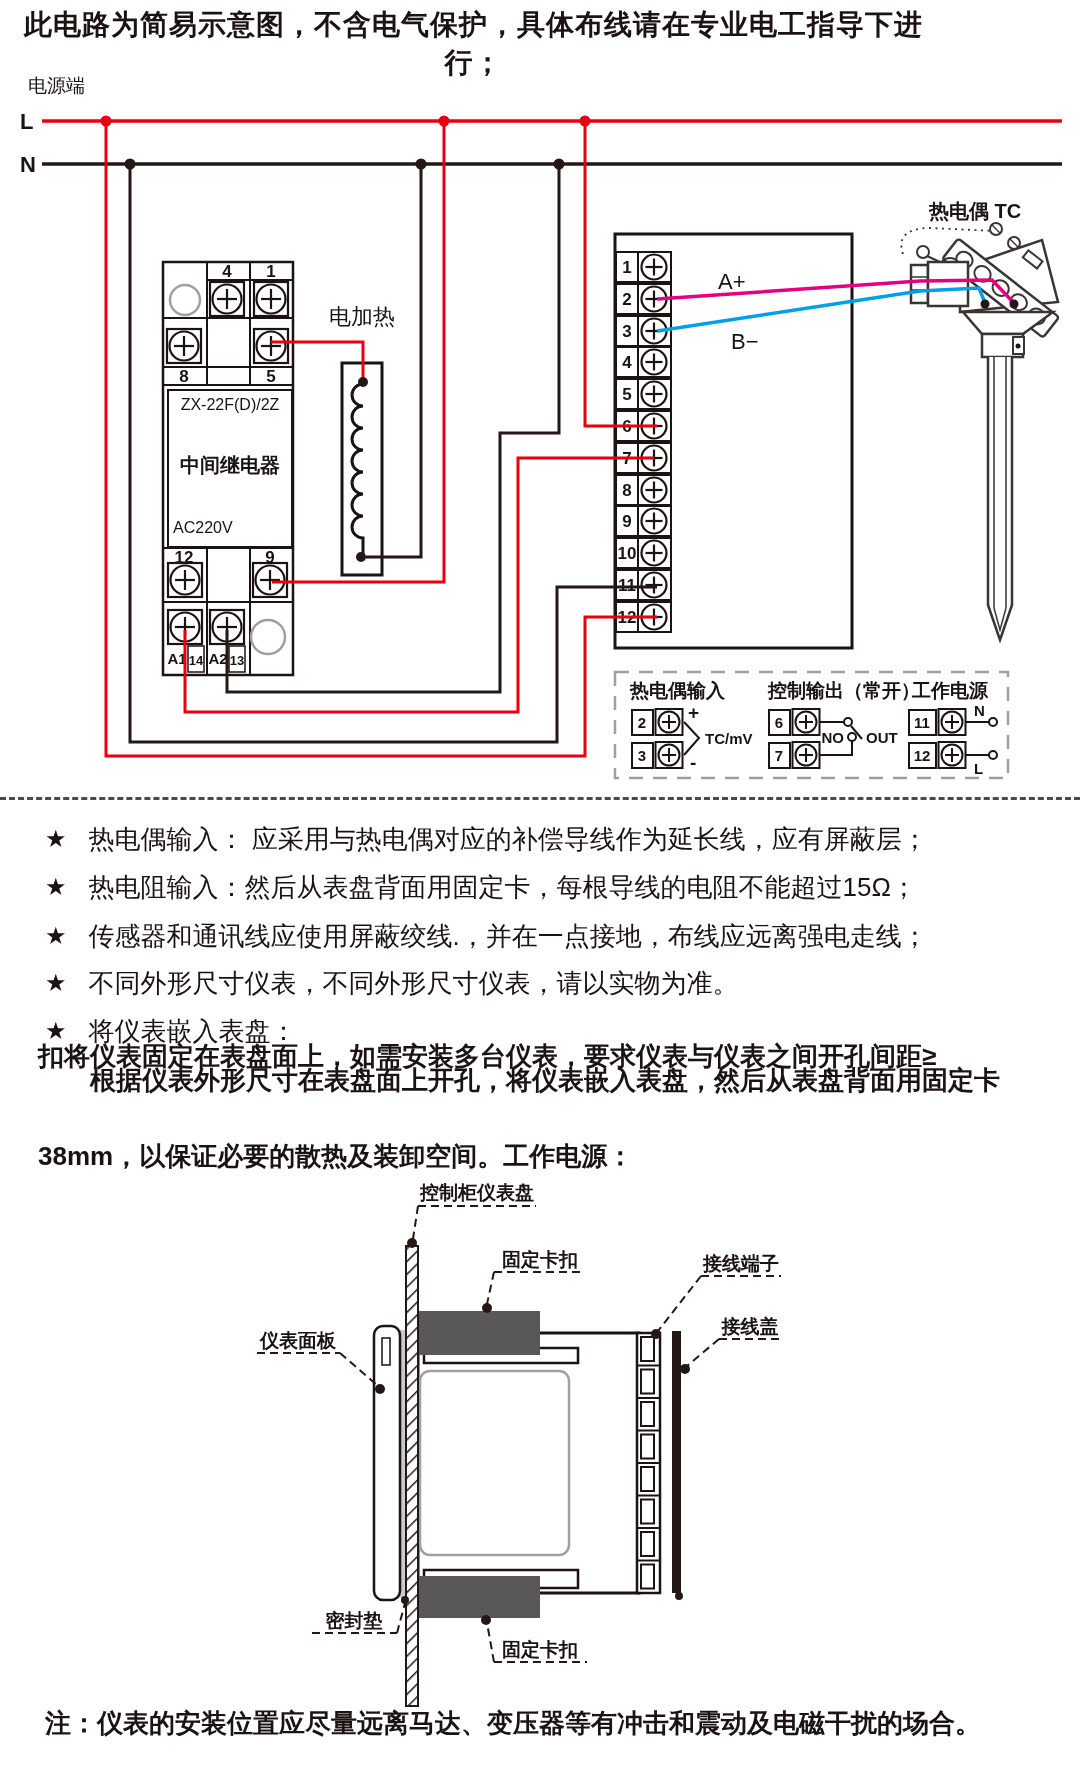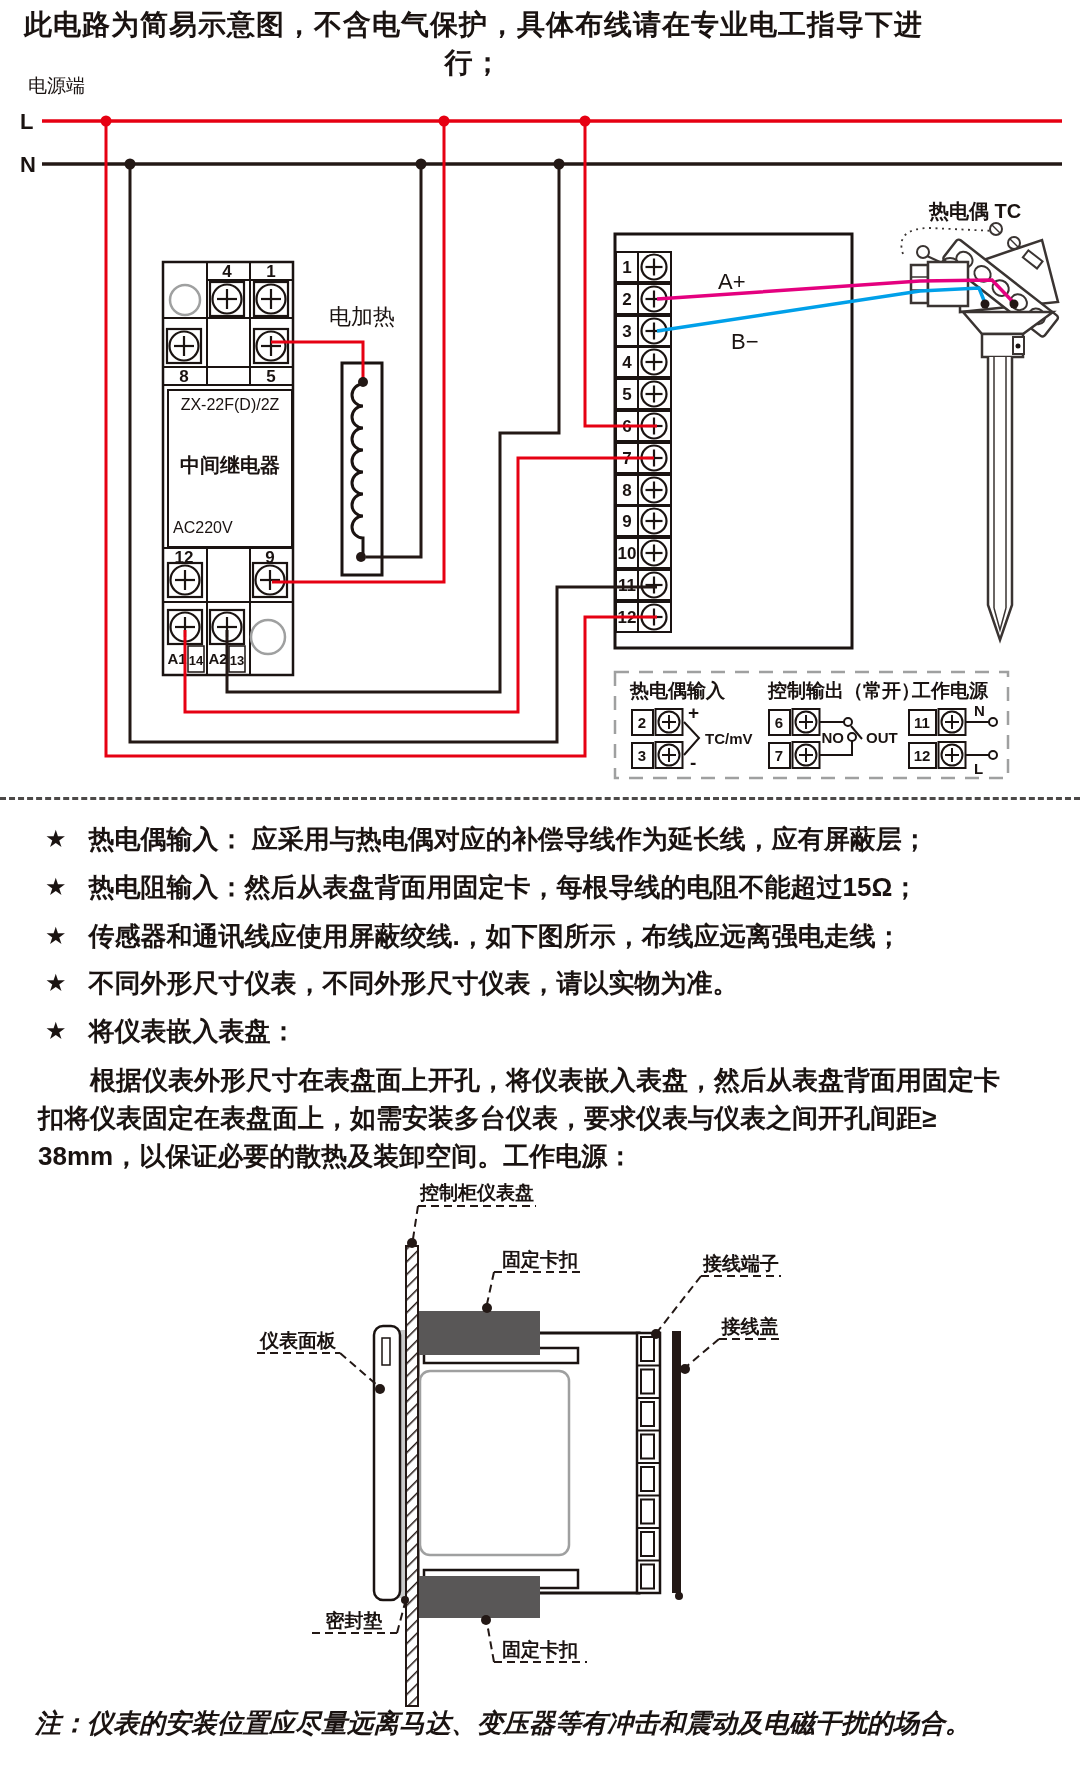--- a/index.html
+++ b/index.html
@@ -4,25 +4,25 @@
 <style>
   html,body{margin:0;padding:0;}
   body{
     width:1080px;height:1789px;position:relative;background:#fff;overflow:hidden;
     font-family:"Liberation Sans","DejaVu Sans",sans-serif;color:#1a1311;
   }
   .abs{position:absolute;}
   #title{top:6px;left:0;width:947px;text-align:center;font-size:28px;font-weight:700;letter-spacing:1px;}
   svg{position:absolute;left:0;}
   svg text{font-family:"Liberation Sans","DejaVu Sans",sans-serif;fill:#1a1311;}
-  .bullet{position:absolute;left:45px;font-size:26px;font-weight:700;white-space:nowrap;}
+  .bullet{position:absolute;left:45px;font-size:26px;font-weight:400;white-space:nowrap;}
   .bullet .star{display:inline-block;font-size:24px;margin-right:22px;transform:translateY(-1px);}
   .para{position:absolute;left:38px;width:1012px;font-size:26px;font-weight:700;white-space:nowrap;}
   #separator{position:absolute;top:797px;left:0;width:1080px;border-top:3px dashed #4c4948;}
-  #footnote{position:absolute;top:1706px;left:35px;font-size:26px;font-weight:700;white-space:nowrap;font-style:italic;}
+  #footnote{position:absolute;top:1706px;left:45px;font-size:26px;font-weight:700;white-space:nowrap;}
 </style>
 </head>
 <body>
 
 <div id="title" class="abs">此电路为简易示意图，不含电气保护，具体布线请在专业电工指导下进行；</div>
 
 <svg id="wiring" style="top:0" width="1080" height="800" viewBox="0 0 1080 800">
   <defs>
     <g id="screw-lg" stroke="#1a1311" stroke-width="2.2" fill="none">
       <rect x="-17" y="-17" width="34" height="34"></rect>
@@ -266,26 +266,26 @@
     </g>
     <text x="974" y="716" font-size="15" font-weight="600">N</text>
     <text x="974" y="774" font-size="15" font-weight="600">L</text>
   </g>
 </svg>
 
 <div id="separator"></div>
 
 <div class="bullet" style="top:822px"><span class="star">★</span><span>热电偶输入： 应采用与热电偶对应的补偿导线作为延长线，应有屏蔽层；</span></div>
 <div class="bullet" style="top:870px"><span class="star">★</span><span>热电阻输入：然后从表盘背面用固定卡，每根导线的电阻不能超过15Ω；</span></div>
-<div class="bullet" style="top:919px"><span class="star">★</span><span>传感器和通讯线应使用屏蔽绞线.，如下图所示，布线应远离强电走线；</span></div>
+<div class="bullet" style="top:919px"><span class="star">★</span><span>传感器和通讯线应使用屏蔽绞线.，并在一点接地，布线应远离强电走线；</span></div>
 <div class="bullet" style="top:966px"><span class="star">★</span><span>不同外形尺寸仪表，不同外形尺寸仪表，请以实物为准。</span></div>
 <div class="bullet" style="top:1014px"><span class="star">★</span><span>将仪表嵌入表盘：</span></div>
 
 <div class="para" style="top:1063px;padding-left:52px">根据仪表外形尺寸在表盘面上开孔，将仪表嵌入表盘，然后从表盘背面用固定卡</div>
-<div class="para" style="top:1101px">扣将仪表固定在表盘面上，如需安装多台仪表，要求仪表与仪表之间开孔间距≥</div>
+<div class="para" style="top:1039px">扣将仪表固定在表盘面上，如需安装多台仪表，要求仪表与仪表之间开孔间距≥</div>
 <div class="para" style="top:1139px">38mm，以保证必要的散热及装卸空间。工作电源：</div>
 
 <svg id="mounting" style="top:1160px" width="1080" height="560" viewBox="0 1160 1080 560">
   <defs>
     <pattern id="hatch" width="9" height="9" patternUnits="userSpaceOnUse" patternTransform="rotate(45)">
       <rect width="9" height="9" fill="#fff"></rect>
       <line x1="0" y1="0" x2="0" y2="9" stroke="#231815" stroke-width="3"></line>
     </pattern>
   </defs>
 

